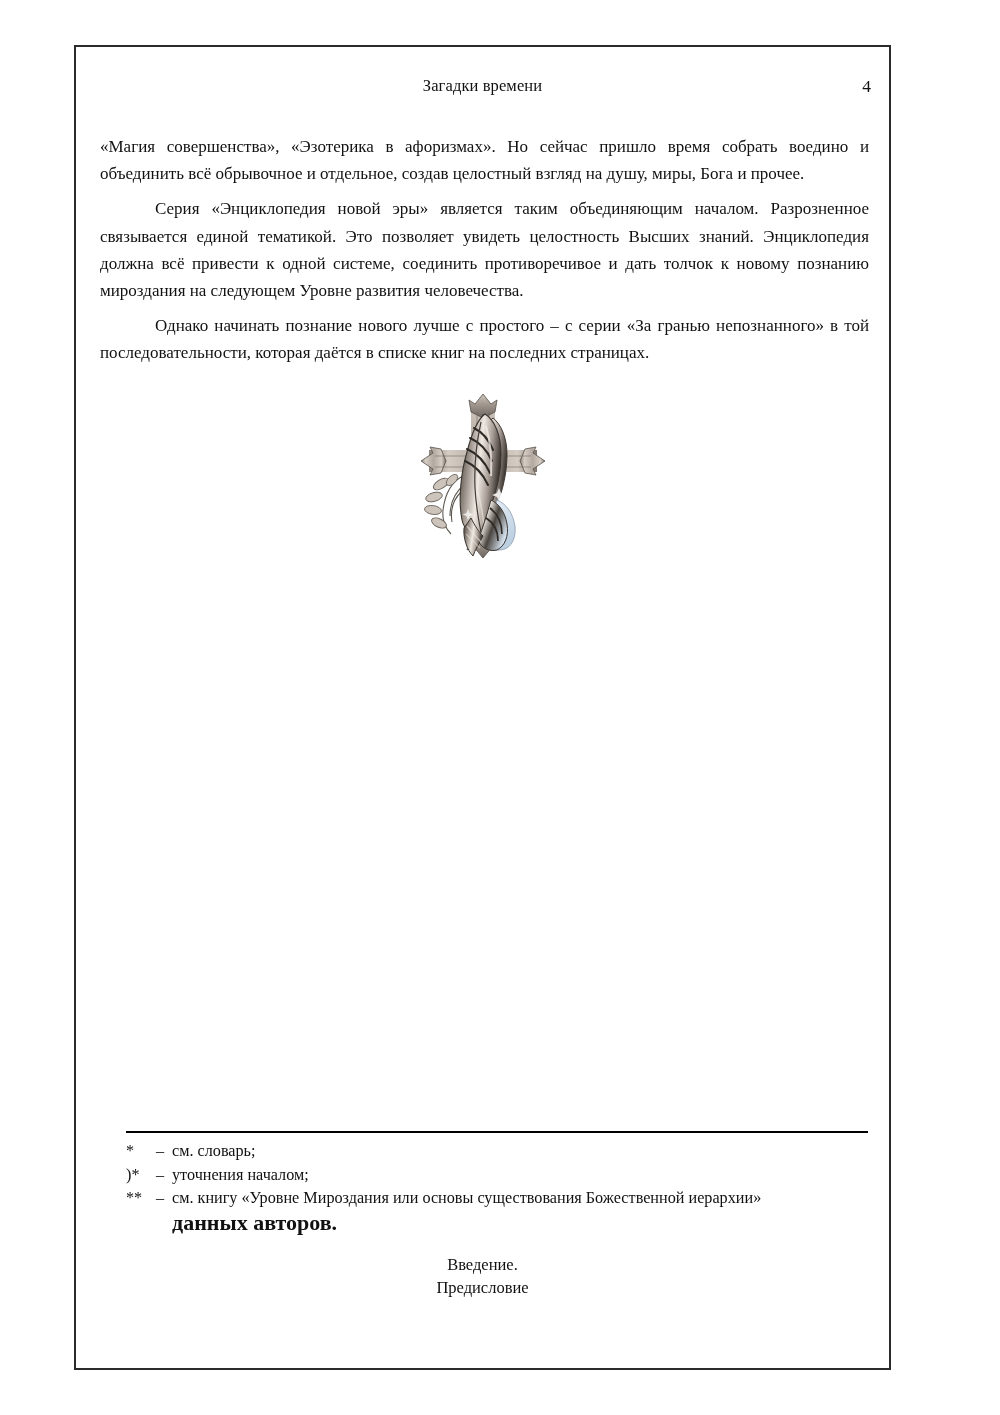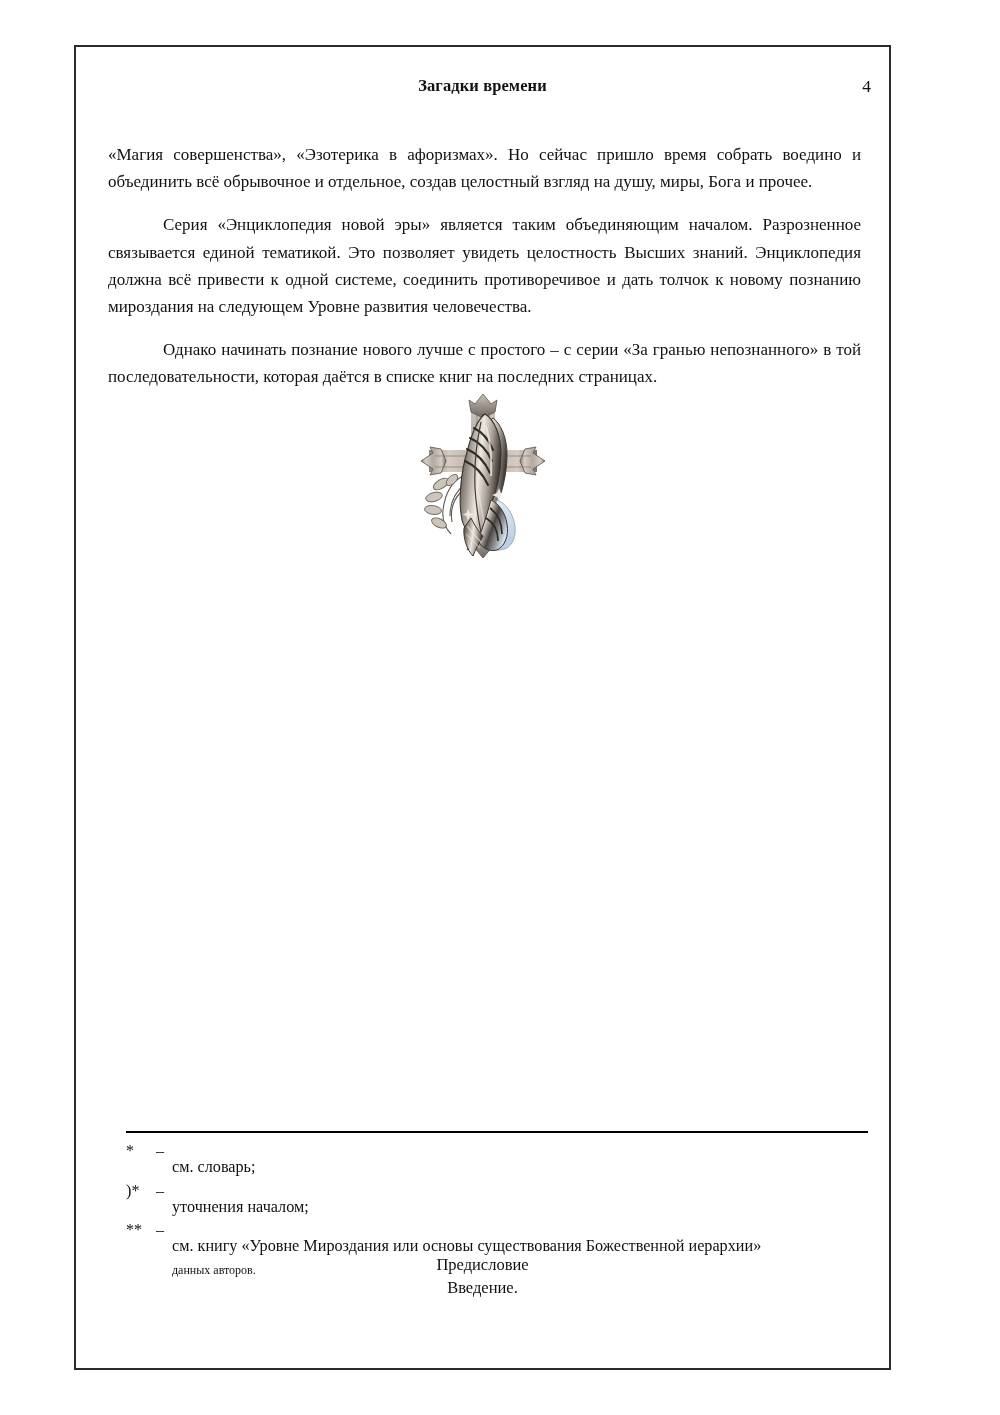--- a/index.html
+++ b/index.html
@@ -43,42 +43,42 @@
     left: 0;
     top: 26px;
     width: 100%;
     height: 26px;
   }
   .running-head-title {
     position: absolute;
     left: 0;
     width: 100%;
     text-align: center;
-    font-weight: bold;
+    font-weight: normal;
     font-size: 16.5px;
     letter-spacing: .1px;
     line-height: 26px;
   }
   .running-head-page {
     position: absolute;
     right: 18px;
     top: 0;
     font-size: 17.5px;
     line-height: 26px;
   }
 
   
   .body-block {
     position: absolute;
     left: 16px;
     top: 78px;
     width: 785px;
   }
   .para {
-    margin: 16px;
+    margin: 8px;
     font-size: 17px;
     line-height: 27.2px;
     text-align: justify;
     text-justify: inter-word;
     hyphens: none;
   }
   .para.indent {
     text-indent: 55px;
   }
   .para.flush {
@@ -129,26 +129,26 @@
     width: 30px;
     text-align: left;
     white-space: pre;
   }
   .fn-dash {
     flex: 0 0 16px;
     width: 16px;
   }
   .fn-text {
     flex: 1 1 auto;
-    margin-top: 16px;
   }
   .footnote-cont {
-    font-size: 12px;
+    font-size: 22px;
     line-height: 23.5px;
     padding-left: 46px;
+    font-weight: bold;
   }
 
   
   .caption-block {
     position: absolute;
     left: 0;
     top: 1206px;
     width: 100%;
     text-align: center;
   }
@@ -304,18 +304,18 @@
       <div class="footnote-row">
         <span class="fn-marker">**</span>
         <span class="fn-dash">–</span>
         <span class="fn-text">см. книгу «Уровне Мироздания или основы существования Божественной иерархии»</span>
       </div>
 
       <div class="footnote-cont">данных авторов.</div>
     </div>
 
     <div class="caption-block">
+      <div class="caption-line">Введение.</div>
       <div class="caption-line">Предисловие</div>
-      <div class="caption-line">Введение.</div>
     </div>
 
   </div>
 </div>
 
 </body></html>

